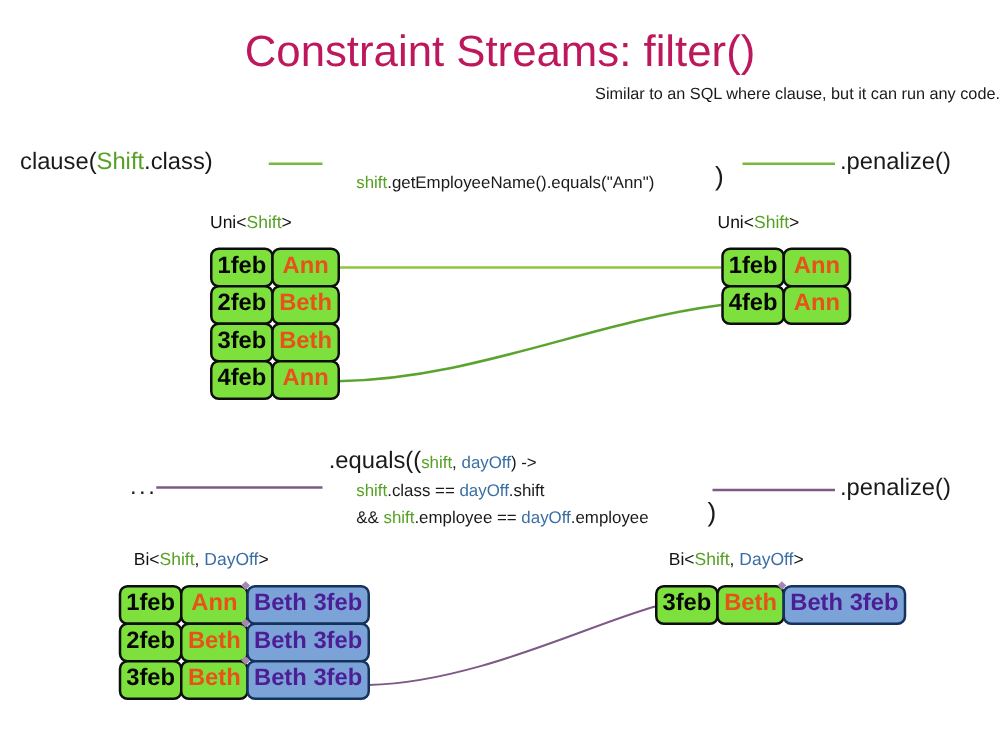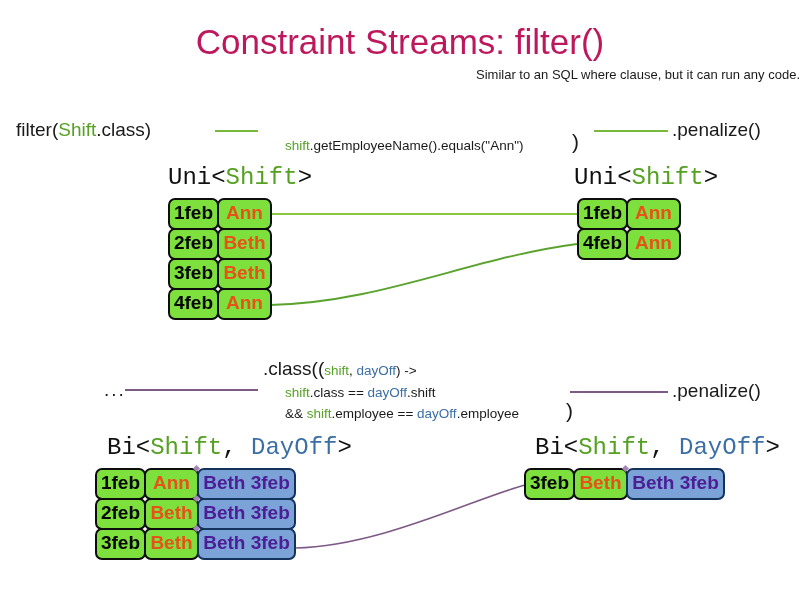--- a/index.html
+++ b/index.html
@@ -60,23 +60,22 @@
   #filter2-l1 { left: 263px; top: 358px; }
   #filter2-l2 { left: 285px; top: 383px; }
   #filter2-l3 { left: 285px; top: 404px; }
   #paren2 {
     left: 566px; top: 399px;
     font-size: 21px; line-height: 24px; color: #1a1a1a;
   }
 
   
   .type-label {
-    font-size: 24px; line-height: 21px; white-space: nowrap;
+    font-size: 14px; line-height: 21px; white-space: nowrap;
     color: #111111;
-    font-family: Liberation Mono, monospace;
   }
   #label-uni-left   { left: 168px; top: 167px; }
   #label-uni-right  { left: 574px; top: 167px; }
   #label-bi-left    { left: 107px; top: 437px; }
   #label-bi-right   { left: 535px; top: 437px; }
 
   
   .cell {
     position: absolute;
     box-sizing: border-box;
@@ -131,21 +130,21 @@
 
     <path d="M 270,214 L 577,214" fill="none" stroke="#8cc63f" stroke-width="2"></path>
     <path d="M 270,305 C 380,303 470,258 577,244" fill="none" stroke="#5aa32e" stroke-width="2"></path>
 
     <line x1="125" y1="390" x2="258" y2="390" stroke="#7d5a86" stroke-width="2"></line>
     <line x1="570" y1="392" x2="668" y2="392" stroke="#7d5a86" stroke-width="2"></line>
 
     <path d="M 295,548 C 380,546 470,500 525,485" fill="none" stroke="#7d5a86" stroke-width="1.6"></path>
   </svg>
 
-  <div class="abs code" id="foreach"><span class="tok-plain">filter(</span><span class="tok-shift">Shift</span><span class="tok-plain">.class)</span></div>
+  <div class="abs code" id="foreach"><span class="tok-plain">clause(</span><span class="tok-shift">Shift</span><span class="tok-plain">.class)</span></div>
 
 
   <div class="abs code-sm" id="filter1-l2"><span class="tok-shift">shift</span><span class="tok-plain">.getEmployeeName().equals("Ann")</span></div>
 
   <div class="abs" id="paren1">)</div>
 
   <div class="abs code" id="penalize1">.penalize()</div>
 
   <div class="abs type-label" id="label-uni-left"><span>Uni&lt;</span><span class="tok-shift">Shift</span><span>&gt;</span></div>
 
@@ -164,21 +163,21 @@
   <div class="cell cell-green txt-name" style="left:217px; top:288px; width:55px; height:32px;">Ann</div>
 
   <div class="cell cell-green txt-date" style="left:577px; top:198px; width:51px; height:32px;">1feb</div>
   <div class="cell cell-green txt-name" style="left:626px; top:198px; width:55px; height:32px;">Ann</div>
 
   <div class="cell cell-green txt-date" style="left:577px; top:228px; width:51px; height:32px;">4feb</div>
   <div class="cell cell-green txt-name" style="left:626px; top:228px; width:55px; height:32px;">Ann</div>
 
   <div class="abs" id="dots">...</div>
 
-  <div class="abs code" id="filter2-l1"><span class="tok-plain">.class((</span><span class="tok-shift code-sm">shift</span><span class="tok-plain code-sm">, </span><span class="tok-dayoff code-sm">dayOff</span><span class="tok-plain code-sm">) -&gt;</span></div>
+  <div class="abs code" id="filter2-l1"><span class="tok-plain">.equals((</span><span class="tok-shift code-sm">shift</span><span class="tok-plain code-sm">, </span><span class="tok-dayoff code-sm">dayOff</span><span class="tok-plain code-sm">) -&gt;</span></div>
 
   <div class="abs code-sm" id="filter2-l2"><span class="tok-shift">shift</span><span class="tok-plain">.class == </span><span class="tok-dayoff">dayOff</span><span class="tok-plain">.shift</span></div>
 
   <div class="abs code-sm" id="filter2-l3"><span class="tok-plain">&amp;&amp; </span><span class="tok-shift">shift</span><span class="tok-plain">.employee == </span><span class="tok-dayoff">dayOff</span><span class="tok-plain">.employee</span></div>
 
   <div class="abs" id="paren2">)</div>
 
   <div class="abs code" id="penalize2">.penalize()</div>
 
   <div class="abs type-label" id="label-bi-left"><span>Bi&lt;</span><span class="tok-shift">Shift</span><span>, </span><span class="tok-dayoff">DayOff</span><span>&gt;</span></div>

